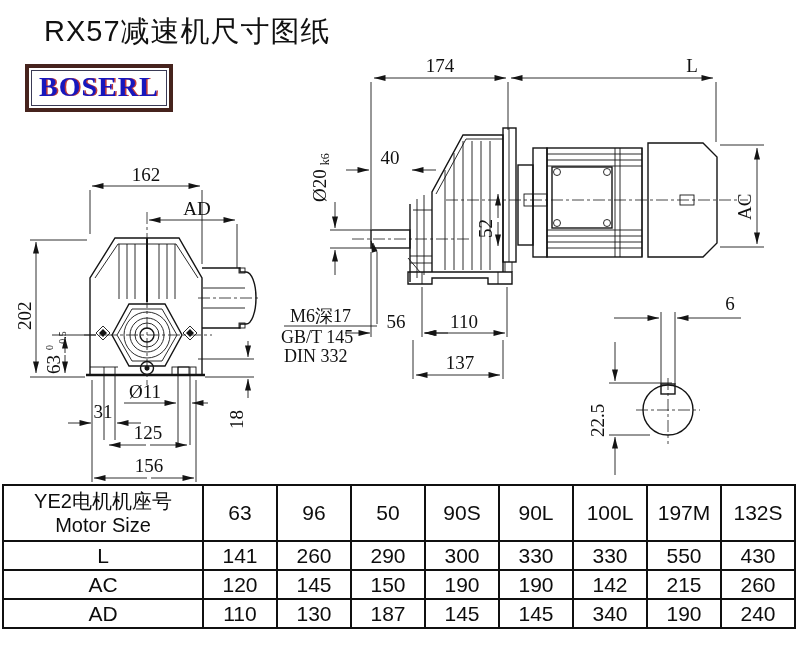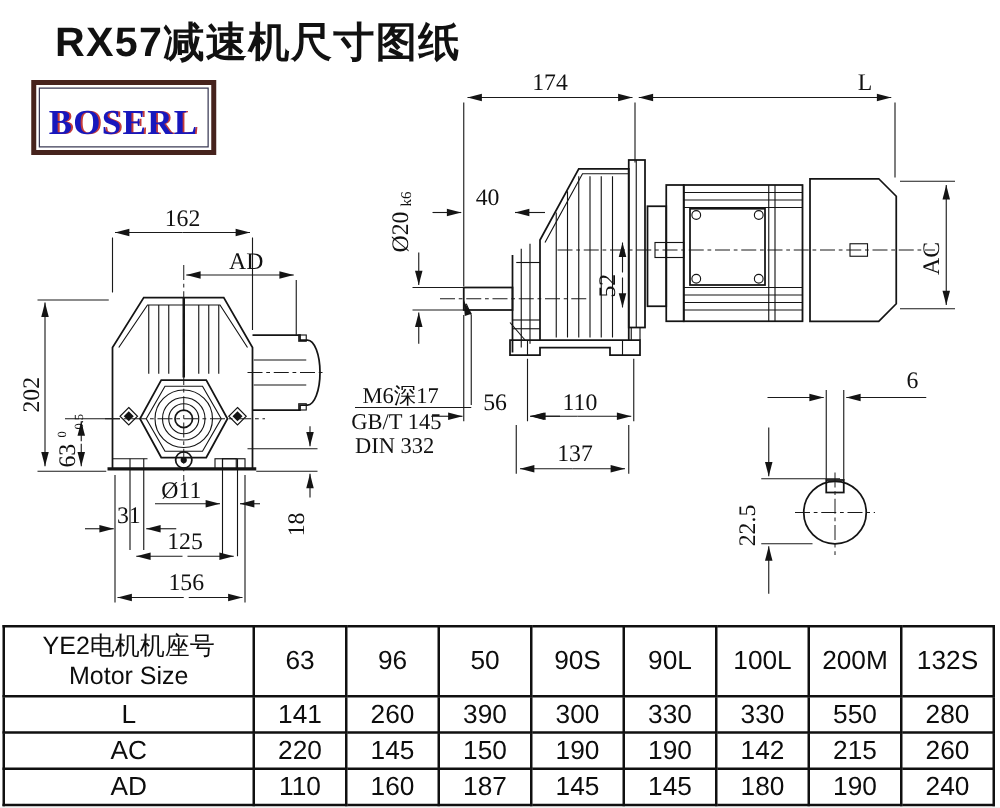--- a/index.html
+++ b/index.html
@@ -1,33 +1,33 @@
 <!DOCTYPE html>
 <html><head>
 <meta charset="utf-8">
 <style>
   html,body{margin:0;padding:0;background:#e8e8e8;}
   #page{position:relative;width:800px;height:646px;background:#fff;overflow:hidden;
         font-family:"Liberation Sans","DejaVu Sans",sans-serif;}
-  #title{position:absolute;left:44px;top:12px;font-size:33px;font-weight:700;color:#111;
+  #title{position:absolute;left:44px;top:12px;font-size:29px;font-weight:400;color:#111;
          letter-spacing:1px;font-family:"Liberation Sans","DejaVu Sans",sans-serif;}
   #logo{position:absolute;left:25px;top:64px;border:4px solid #46231d;background:#fff;padding:2px;}
-  #logo .inner{border:1.5px solid #3a3a55;padding:12px 7px 2px 7px;}
+  #logo .inner{border:1.5px solid #3a3a55;padding:0 7px 2px 7px;}
   #logo .txt{font-family:"Liberation Serif","DejaVu Serif",serif;font-weight:700;font-size:28px;
          color:#1717bd;text-shadow:1.5px 0 0 #c43b3b;letter-spacing:1px;}
   svg{position:absolute;left:0;top:0;}
   svg text{font-family:"Liberation Serif","DejaVu Serif",serif;fill:#111;}
   .dim{font-size:19px;}
   .dims{font-size:18px;}
   .ol{stroke:#141414;stroke-width:1.4;fill:none;}
   .tl{stroke:#141414;stroke-width:0.9;fill:none;}
   .hl{stroke:#141414;stroke-width:2.6;fill:none;}
   .dl{stroke:#1a1a1a;stroke-width:0.9;fill:none;}
   .cl{stroke:#1a1a1a;stroke-width:0.8;stroke-dasharray:12 3 3 3;fill:none;}
-  #size-table{position:absolute;left:2px;top:500px;width:688px;border-collapse:collapse;
+  #size-table{position:absolute;left:2px;top:484px;width:688px;border-collapse:collapse;
         table-layout:fixed;background:#fff;}
   #size-table td,#size-table th{border:2px solid #101010;text-align:center;vertical-align:middle;
         font-size:21px;font-weight:400;color:#0d0d0d;padding:0;}
   #size-table .hrow td{height:54px;}
   #size-table .drow td{height:27px;}
   #size-table .h2{font-size:20px;line-height:24px;}
 </style>
 </head>
 <body>
 
@@ -296,52 +296,52 @@
       <td>
         <div class="h2">YE2电机机座号</div>
         <div class="h2">Motor Size</div>
       </td>
       <td>63</td>
       <td>96</td>
       <td>50</td>
       <td>90S</td>
       <td>90L</td>
       <td>100L</td>
-      <td>200M</td>
+      <td>197M</td>
       <td>132S</td>
     </tr>
     <tr class="drow">
       <td>L</td>
       <td>141</td>
       <td>260</td>
-      <td>390</td>
+      <td>290</td>
       <td>300</td>
       <td>330</td>
       <td>330</td>
       <td>550</td>
-      <td>280</td>
+      <td>430</td>
     </tr>
     <tr class="drow">
       <td>AC</td>
-      <td>220</td>
+      <td>120</td>
       <td>145</td>
       <td>150</td>
       <td>190</td>
       <td>190</td>
       <td>142</td>
       <td>215</td>
       <td>260</td>
     </tr>
     <tr class="drow">
       <td>AD</td>
       <td>110</td>
-      <td>160</td>
+      <td>130</td>
       <td>187</td>
       <td>145</td>
       <td>145</td>
-      <td>180</td>
+      <td>340</td>
       <td>190</td>
       <td>240</td>
     </tr>
   </tbody>
     </table>
 
 </div>
 
 </body></html>

